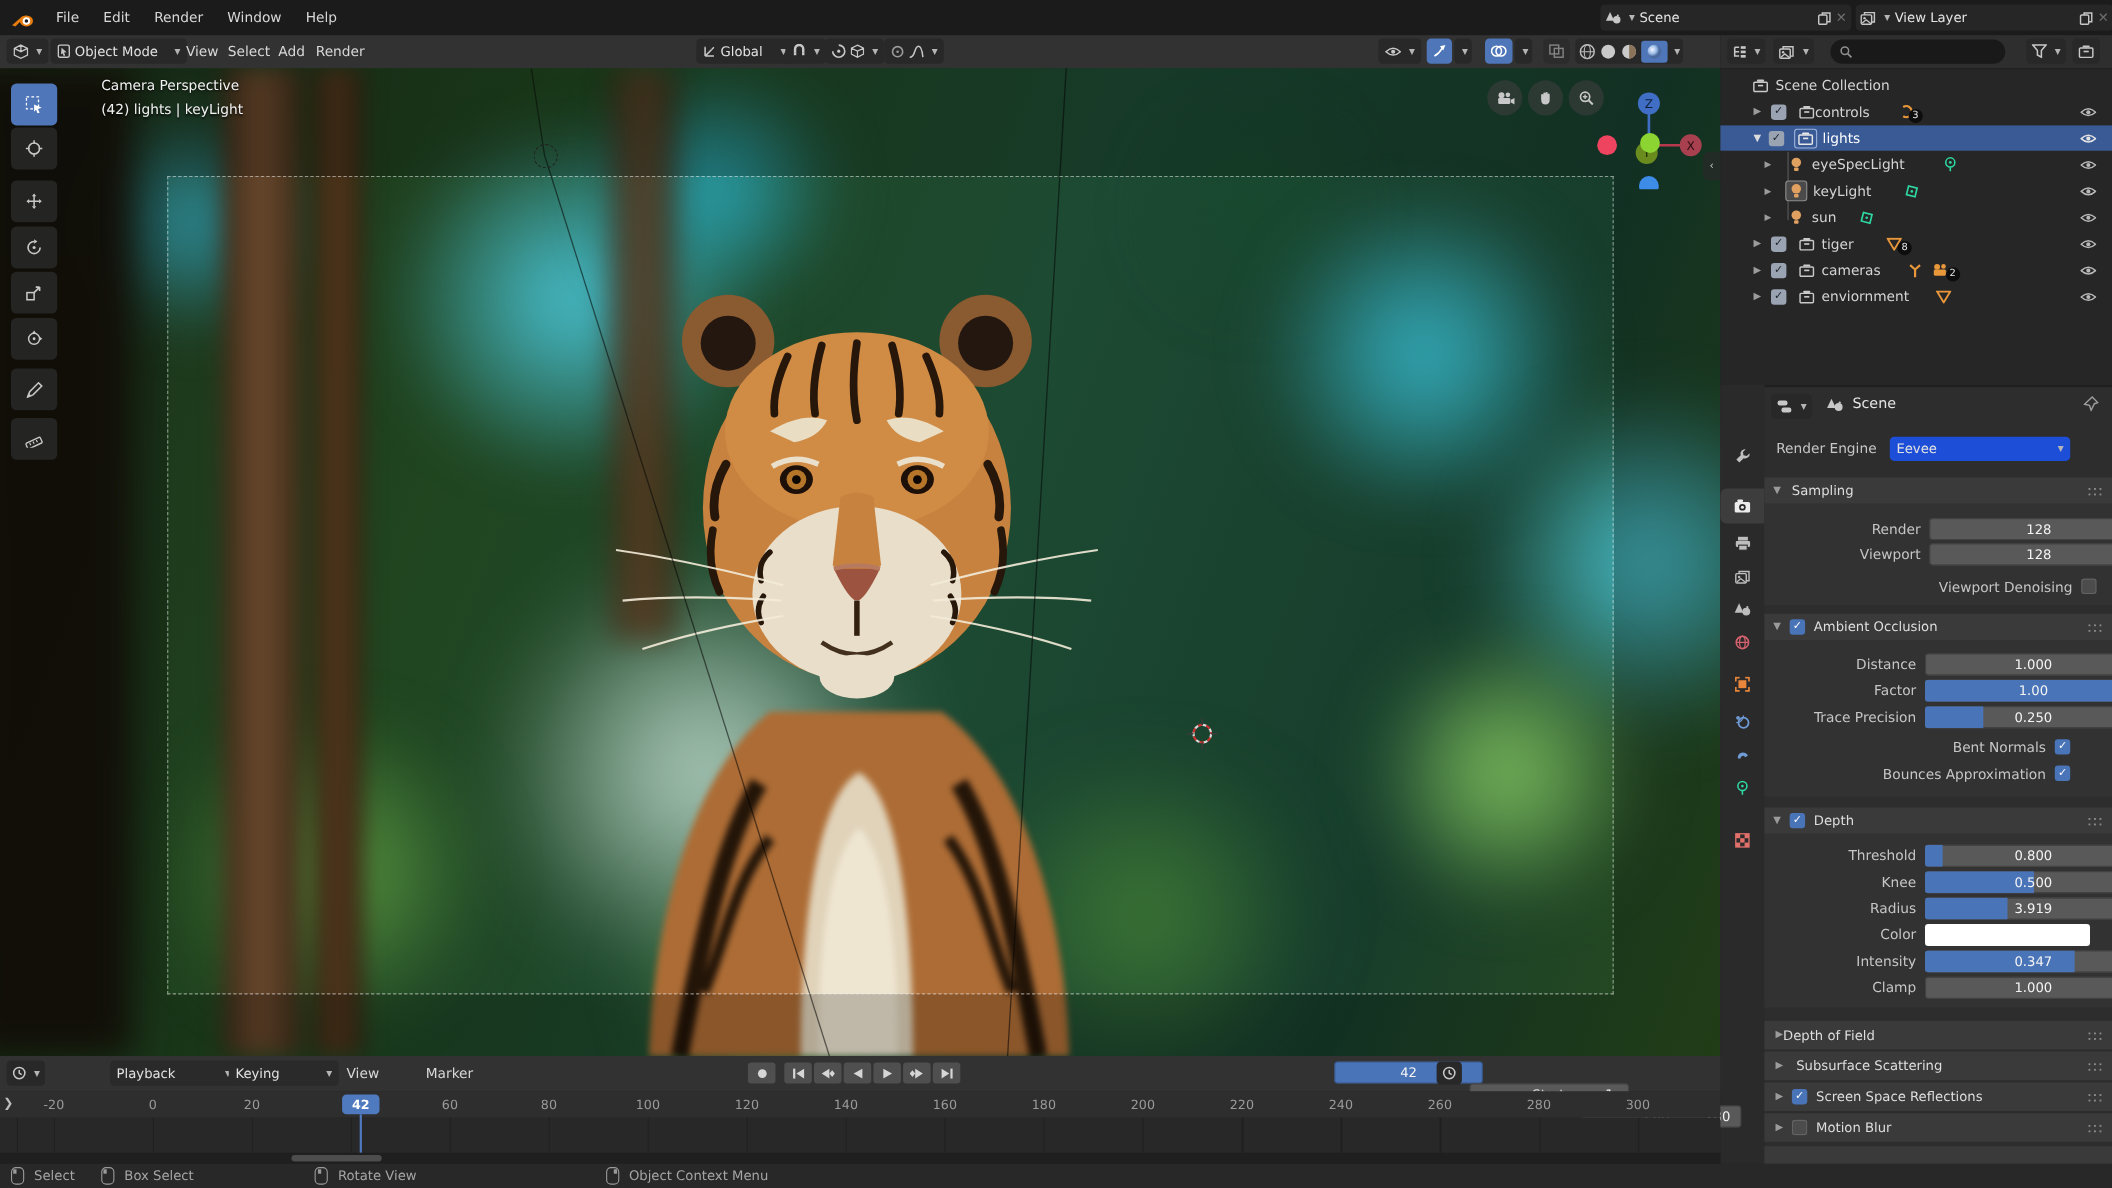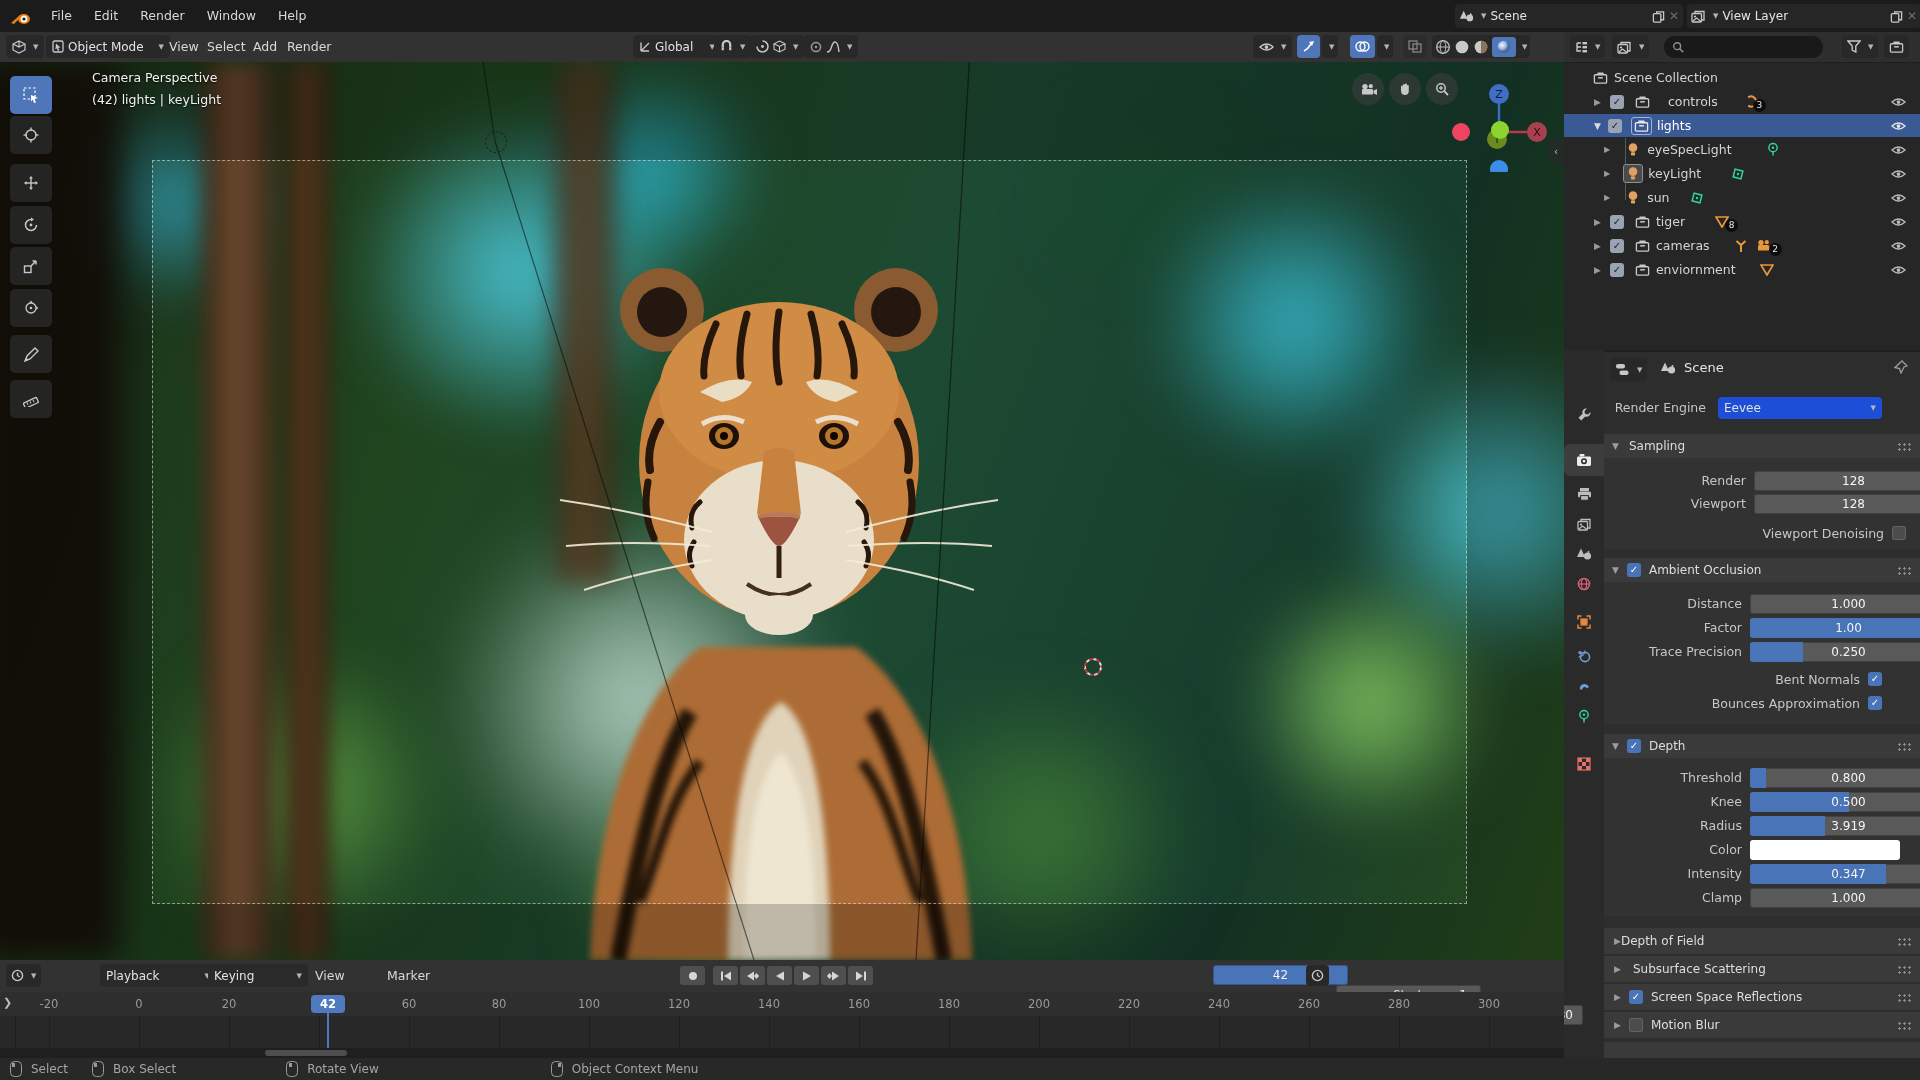--- a/index.html
+++ b/index.html
@@ -561,21 +561,21 @@
         </svg>
       <span style="margin-left:6px">Scene Collection</span>
     </div>
 
     <div class="orow" style="top:58px">
       <span class="tri" style="margin-left:30px">▶</span>
       <span class="ocbx" style="margin-left:9px">✓</span>
       <svg width="15" height="14" style="margin-left:11px;color:#c9c9c9">
           <use href="#i-colbox"></use>
         </svg>
-      <span style="margin-left:18px">controls</span>
+      <span style="margin-left:0">controls</span>
       <svg width="13" height="13" style="margin-left:26px;color:#e8973b">
           <use href="#i-hook"></use>
         </svg>
       <span class="badge" style="margin-left:-4px;margin-top:8px">3</span>
       <svg width="15" height="10" style="position:absolute;right:14px;color:#b9b9b9">
           <use href="#i-eye"></use>
         </svg>
     </div>
 
     <div class="orow" style="top:82px;background:#3a5a96;color:#fff">

